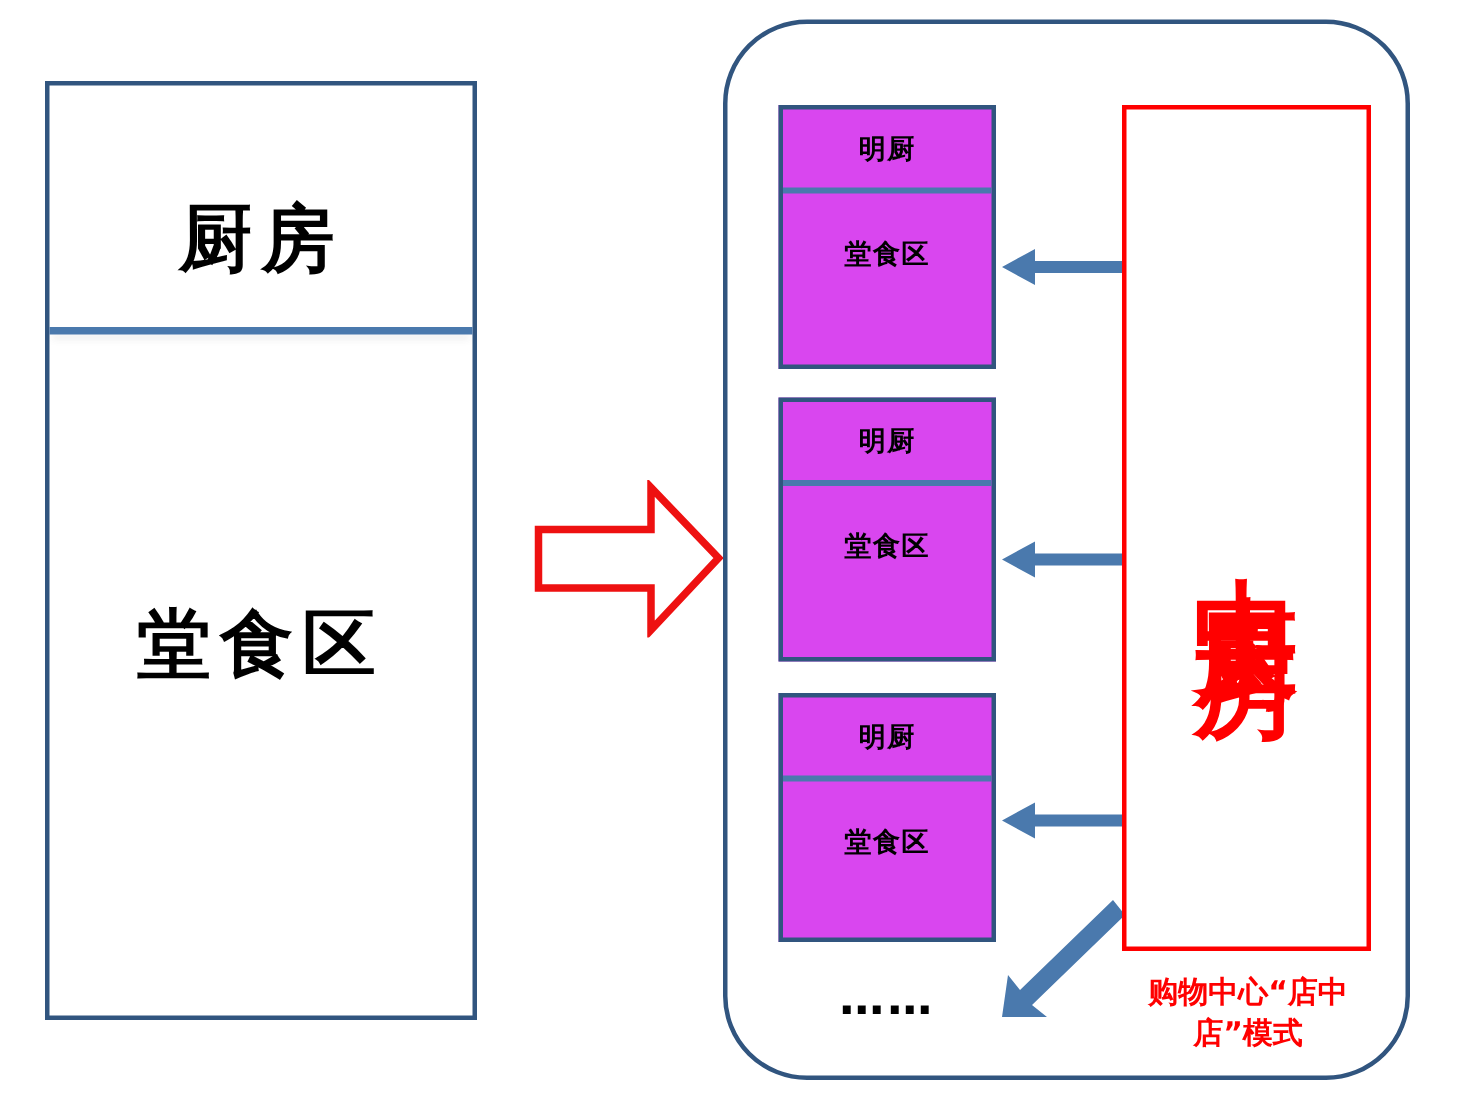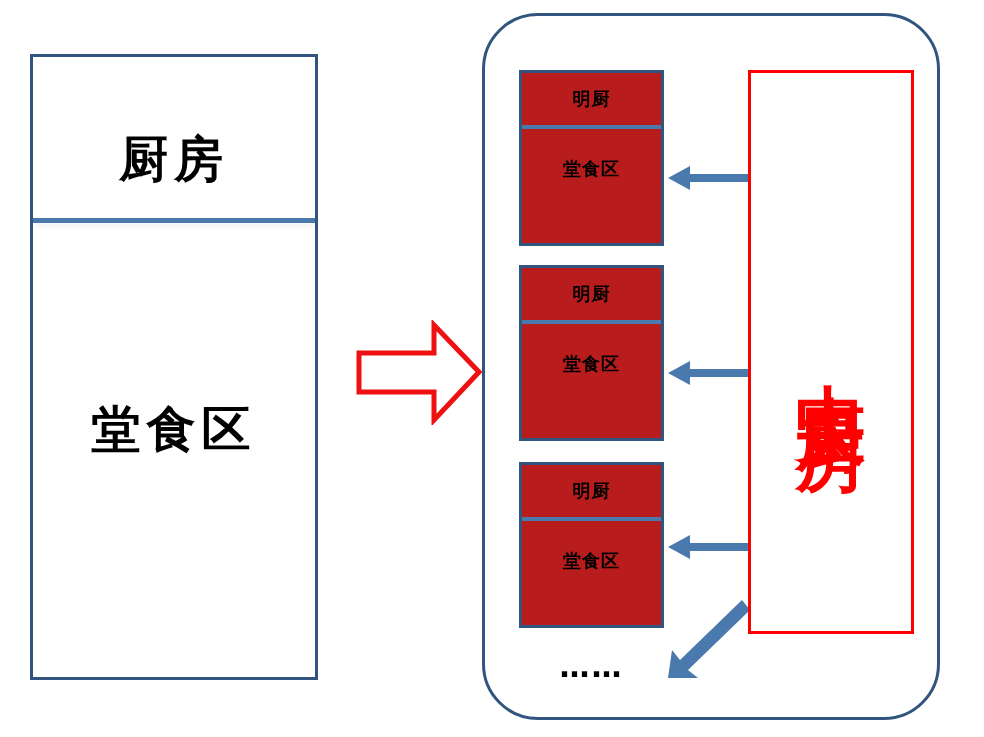--- a/index.html
+++ b/index.html
@@ -106,21 +106,21 @@
     border-radius: 56px;
     background: #ffffff;
   }
 
   .mall-store {
     position: absolute;
     left: 519px;
     width: 145px;
     box-sizing: border-box;
     border: 3px solid #31557f;
-    background: #b91c1c;
+    background: #d946ef;
   }
   .store-kitchen {
     height: 52px;
     display: flex;
     align-items: center;
     justify-content: center;
   }
   .store-kitchen-label {
     font-size: 18px;
     font-weight: bold;
@@ -288,14 +288,15 @@
   <svg id="feed-arrow-dots" viewBox="0 0 92 86">
     <g fill="#4a79ad">
       <polygon points="4,82 8,54 16,64 78,4 86,14 24,74 34,82"></polygon>
     </g>
   </svg>
 
   <div id="central-kitchen">
     <span id="central-kitchen-label">中央厨房</span>
   </div>
 
+  <div id="mall-caption">购物中心“店中店”模式</div>
 
 </div>
 
 </body></html>

